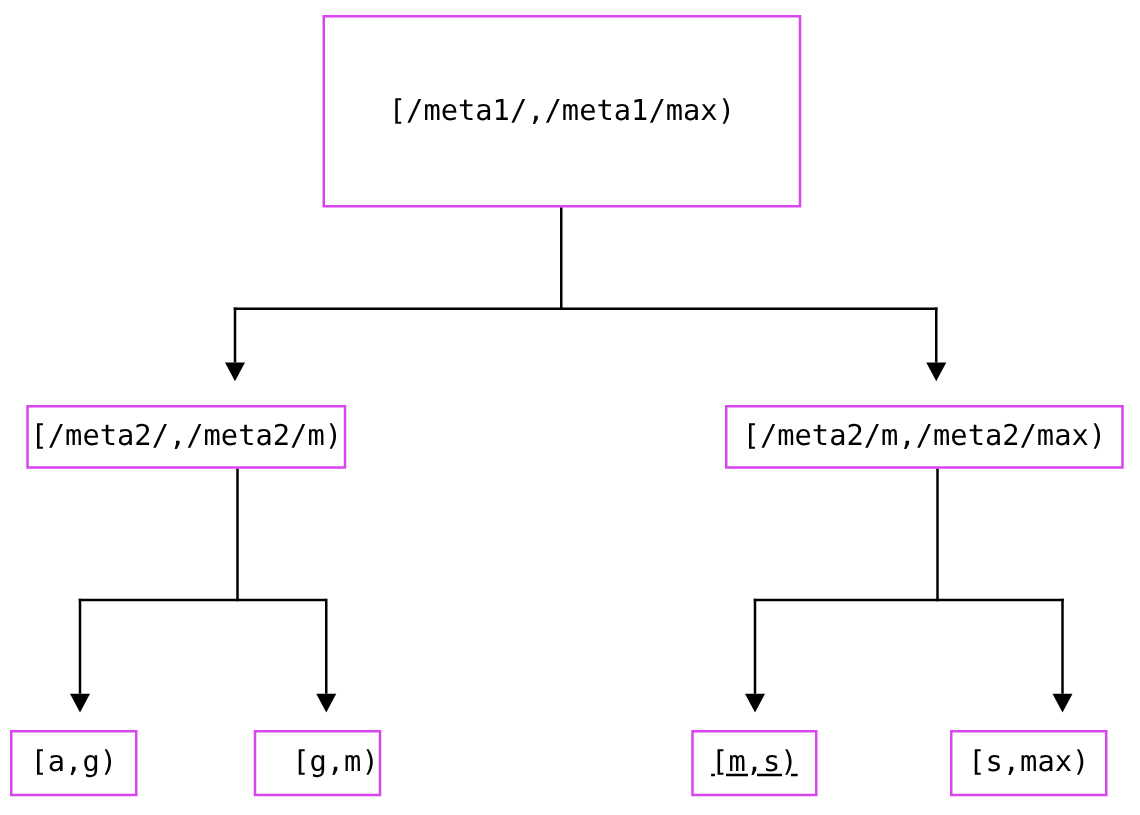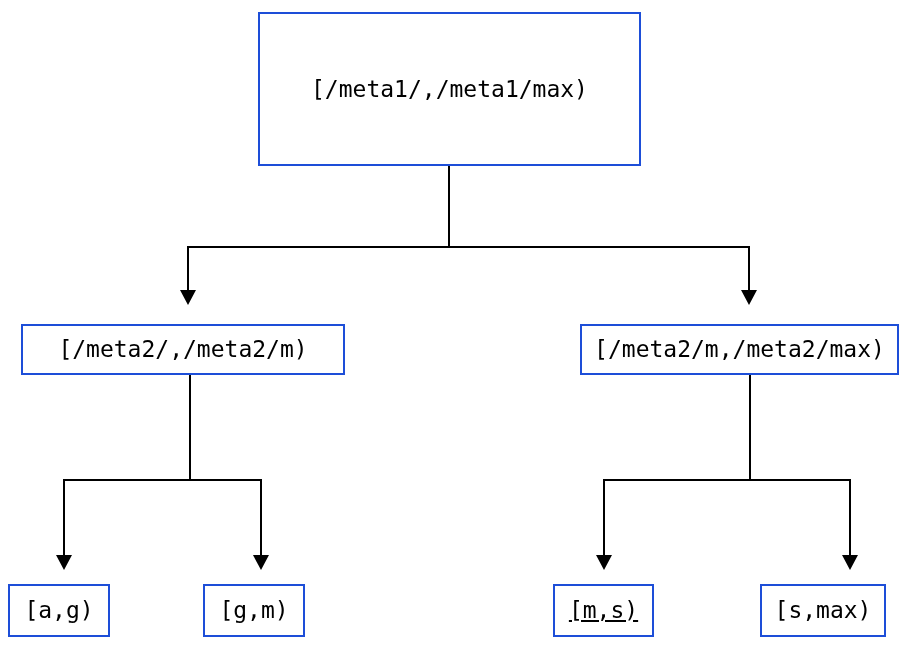--- a/index.html
+++ b/index.html
@@ -14,21 +14,21 @@
   #diagram-canvas {
     position: relative;
     width: 912px;
     height: 652px;
     background: #ffffff;
     overflow: hidden;
   }
   .node-box {
     position: absolute;
     box-sizing: border-box;
-    border: 2px solid #1d4ed8;
+    border: 2px solid #d946ef;
     background: #ffffff;
     display: flex;
     align-items: center;
     justify-content: center;
   }
   .node-label {
     font-family: "DejaVu Sans Mono", "Liberation Mono", monospace;
     font-size: 23px;
     line-height: 1;
     color: #000000;
@@ -39,41 +39,42 @@
   #node-root {
     left: 258px;
     top: 12px;
     width: 383px;
     height: 154px;
   }
   
   #node-mid-left {
     left: 21px;
     top: 324px;
-    width: 324px;
+    width: 256px;
     height: 51px;
   }
   #node-mid-right {
     left: 580px;
     top: 324px;
     width: 319px;
     height: 51px;
   }
   
   #node-leaf-ag {
     left: 8px;
     top: 584px;
     width: 102px;
     height: 53px;
   }
   #node-leaf-gm {
     left: 203px;
     top: 584px;
     width: 102px;
     height: 53px;
+    justify-content: flex-end;
   }
   #node-leaf-ms {
     left: 553px;
     top: 584px;
     width: 101px;
     height: 53px;
     text-decoration: underline;
   }
   #node-leaf-smax {
     left: 760px;

